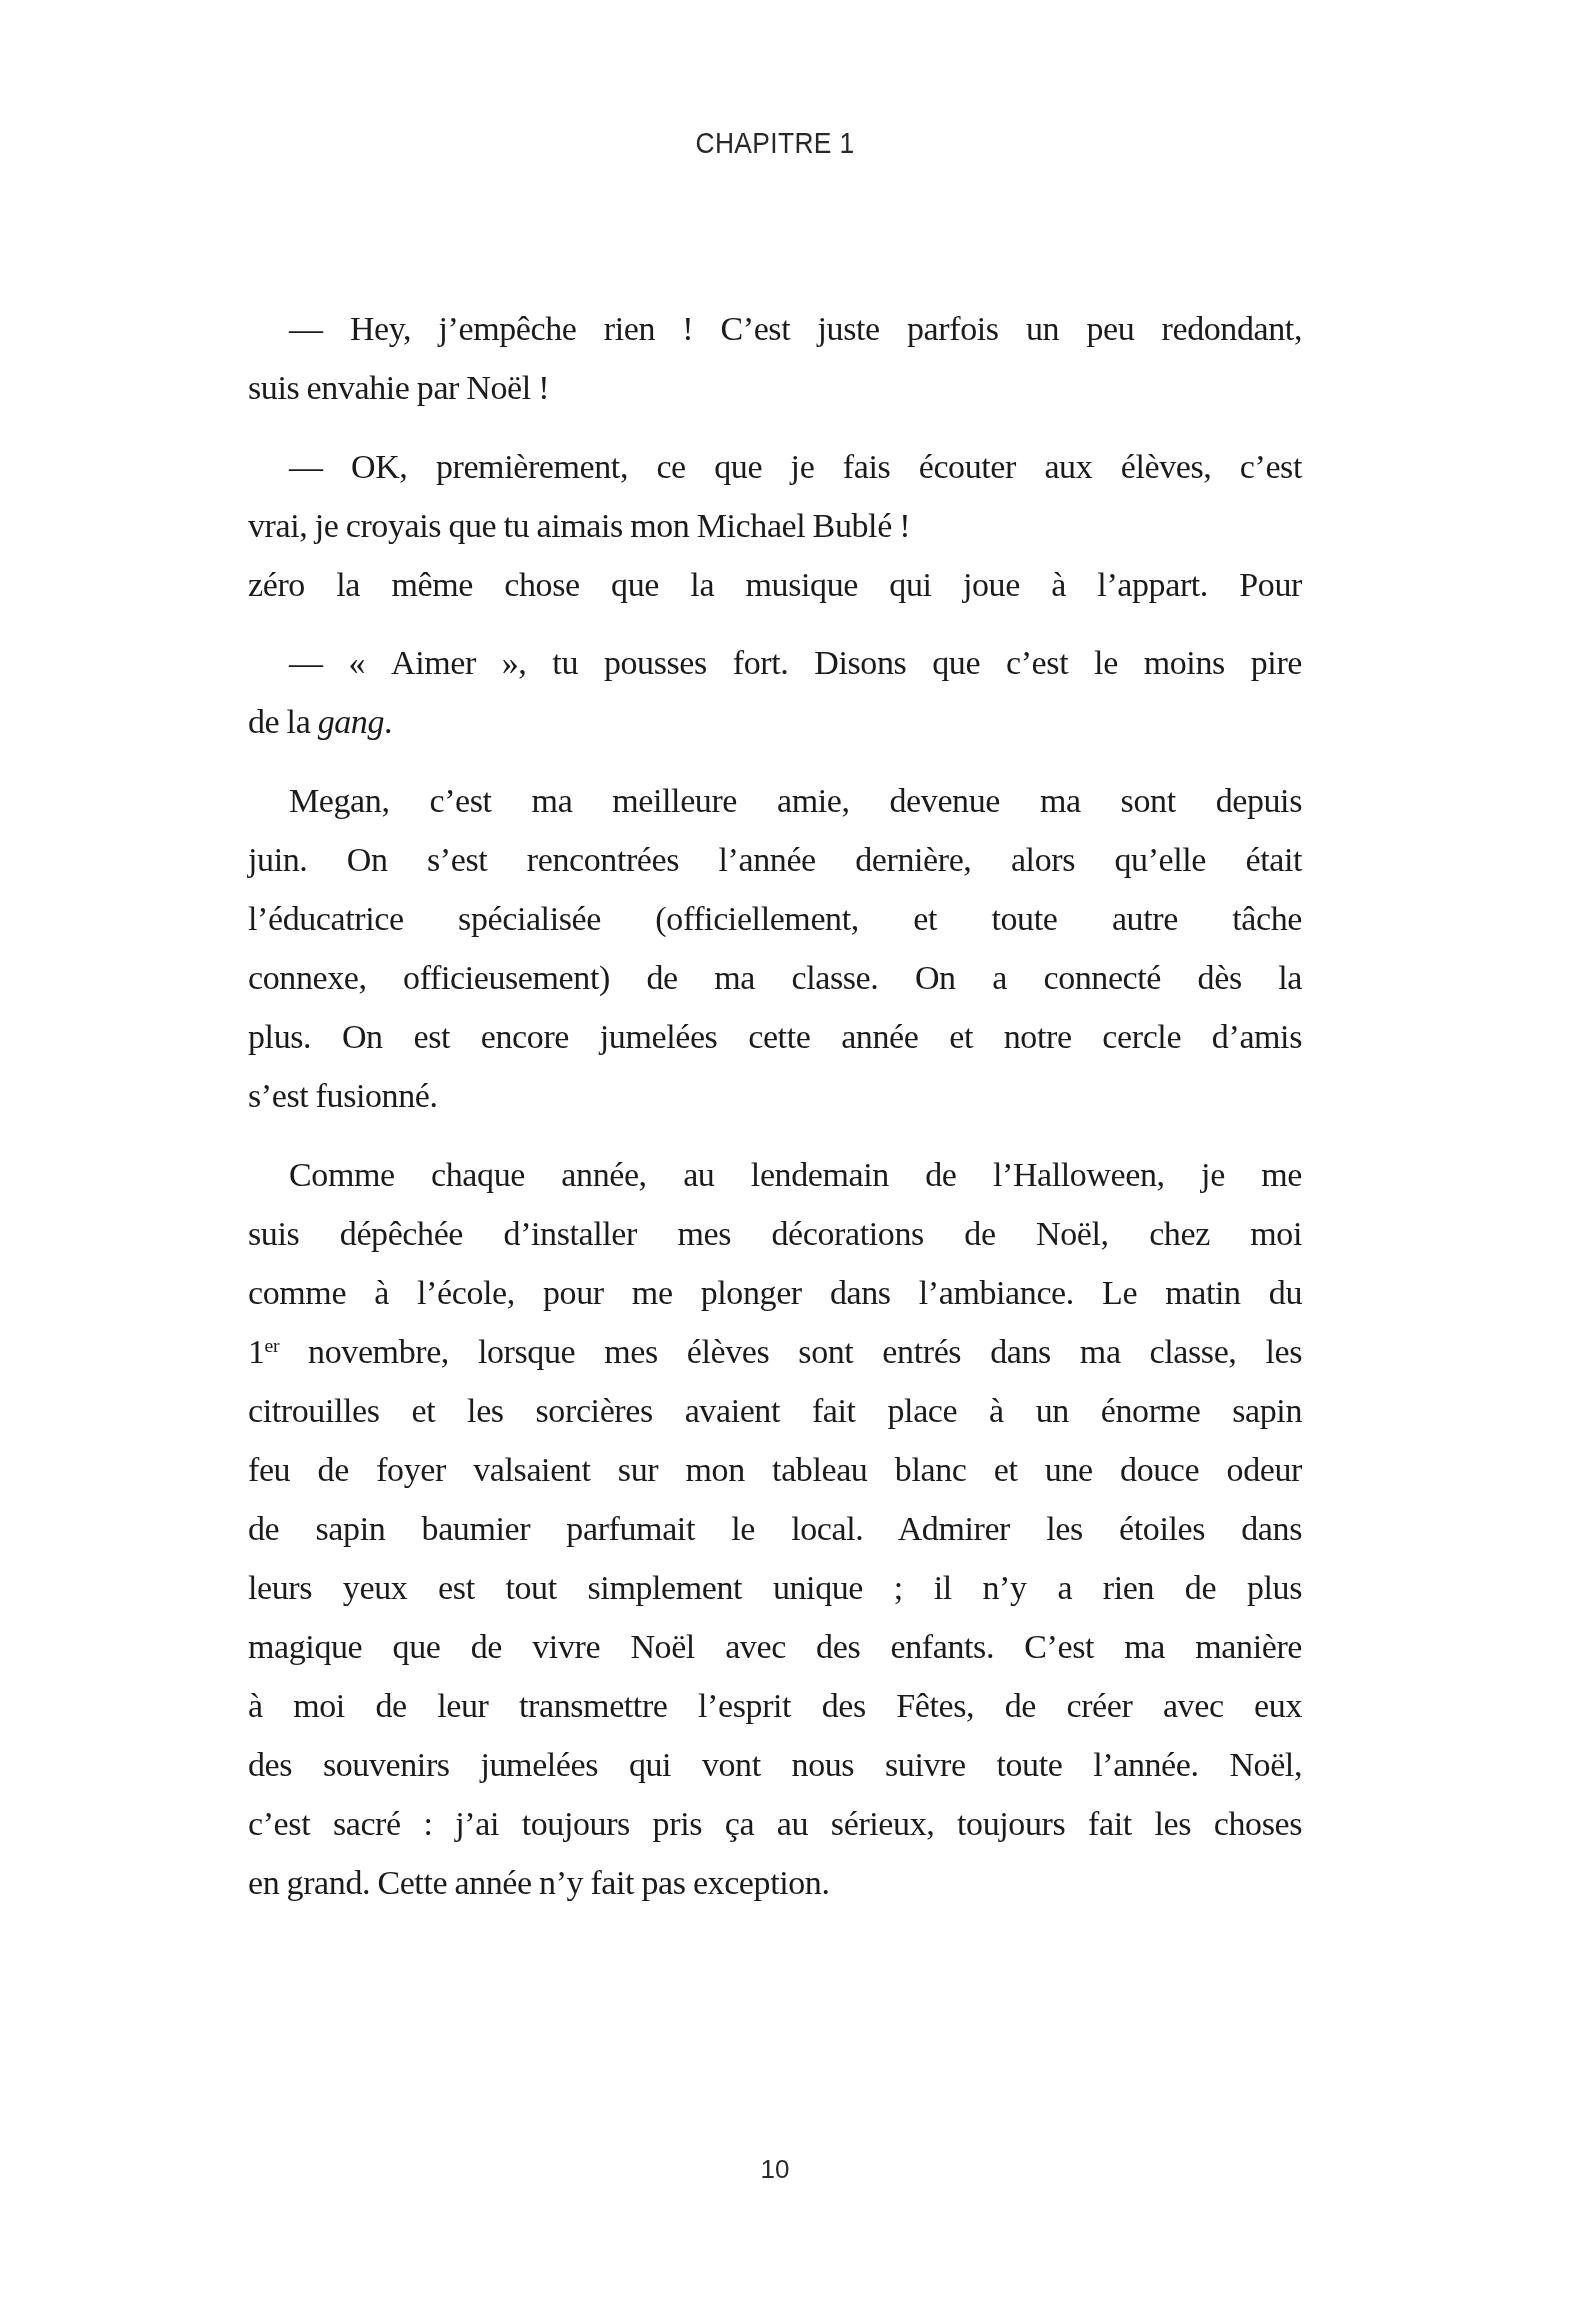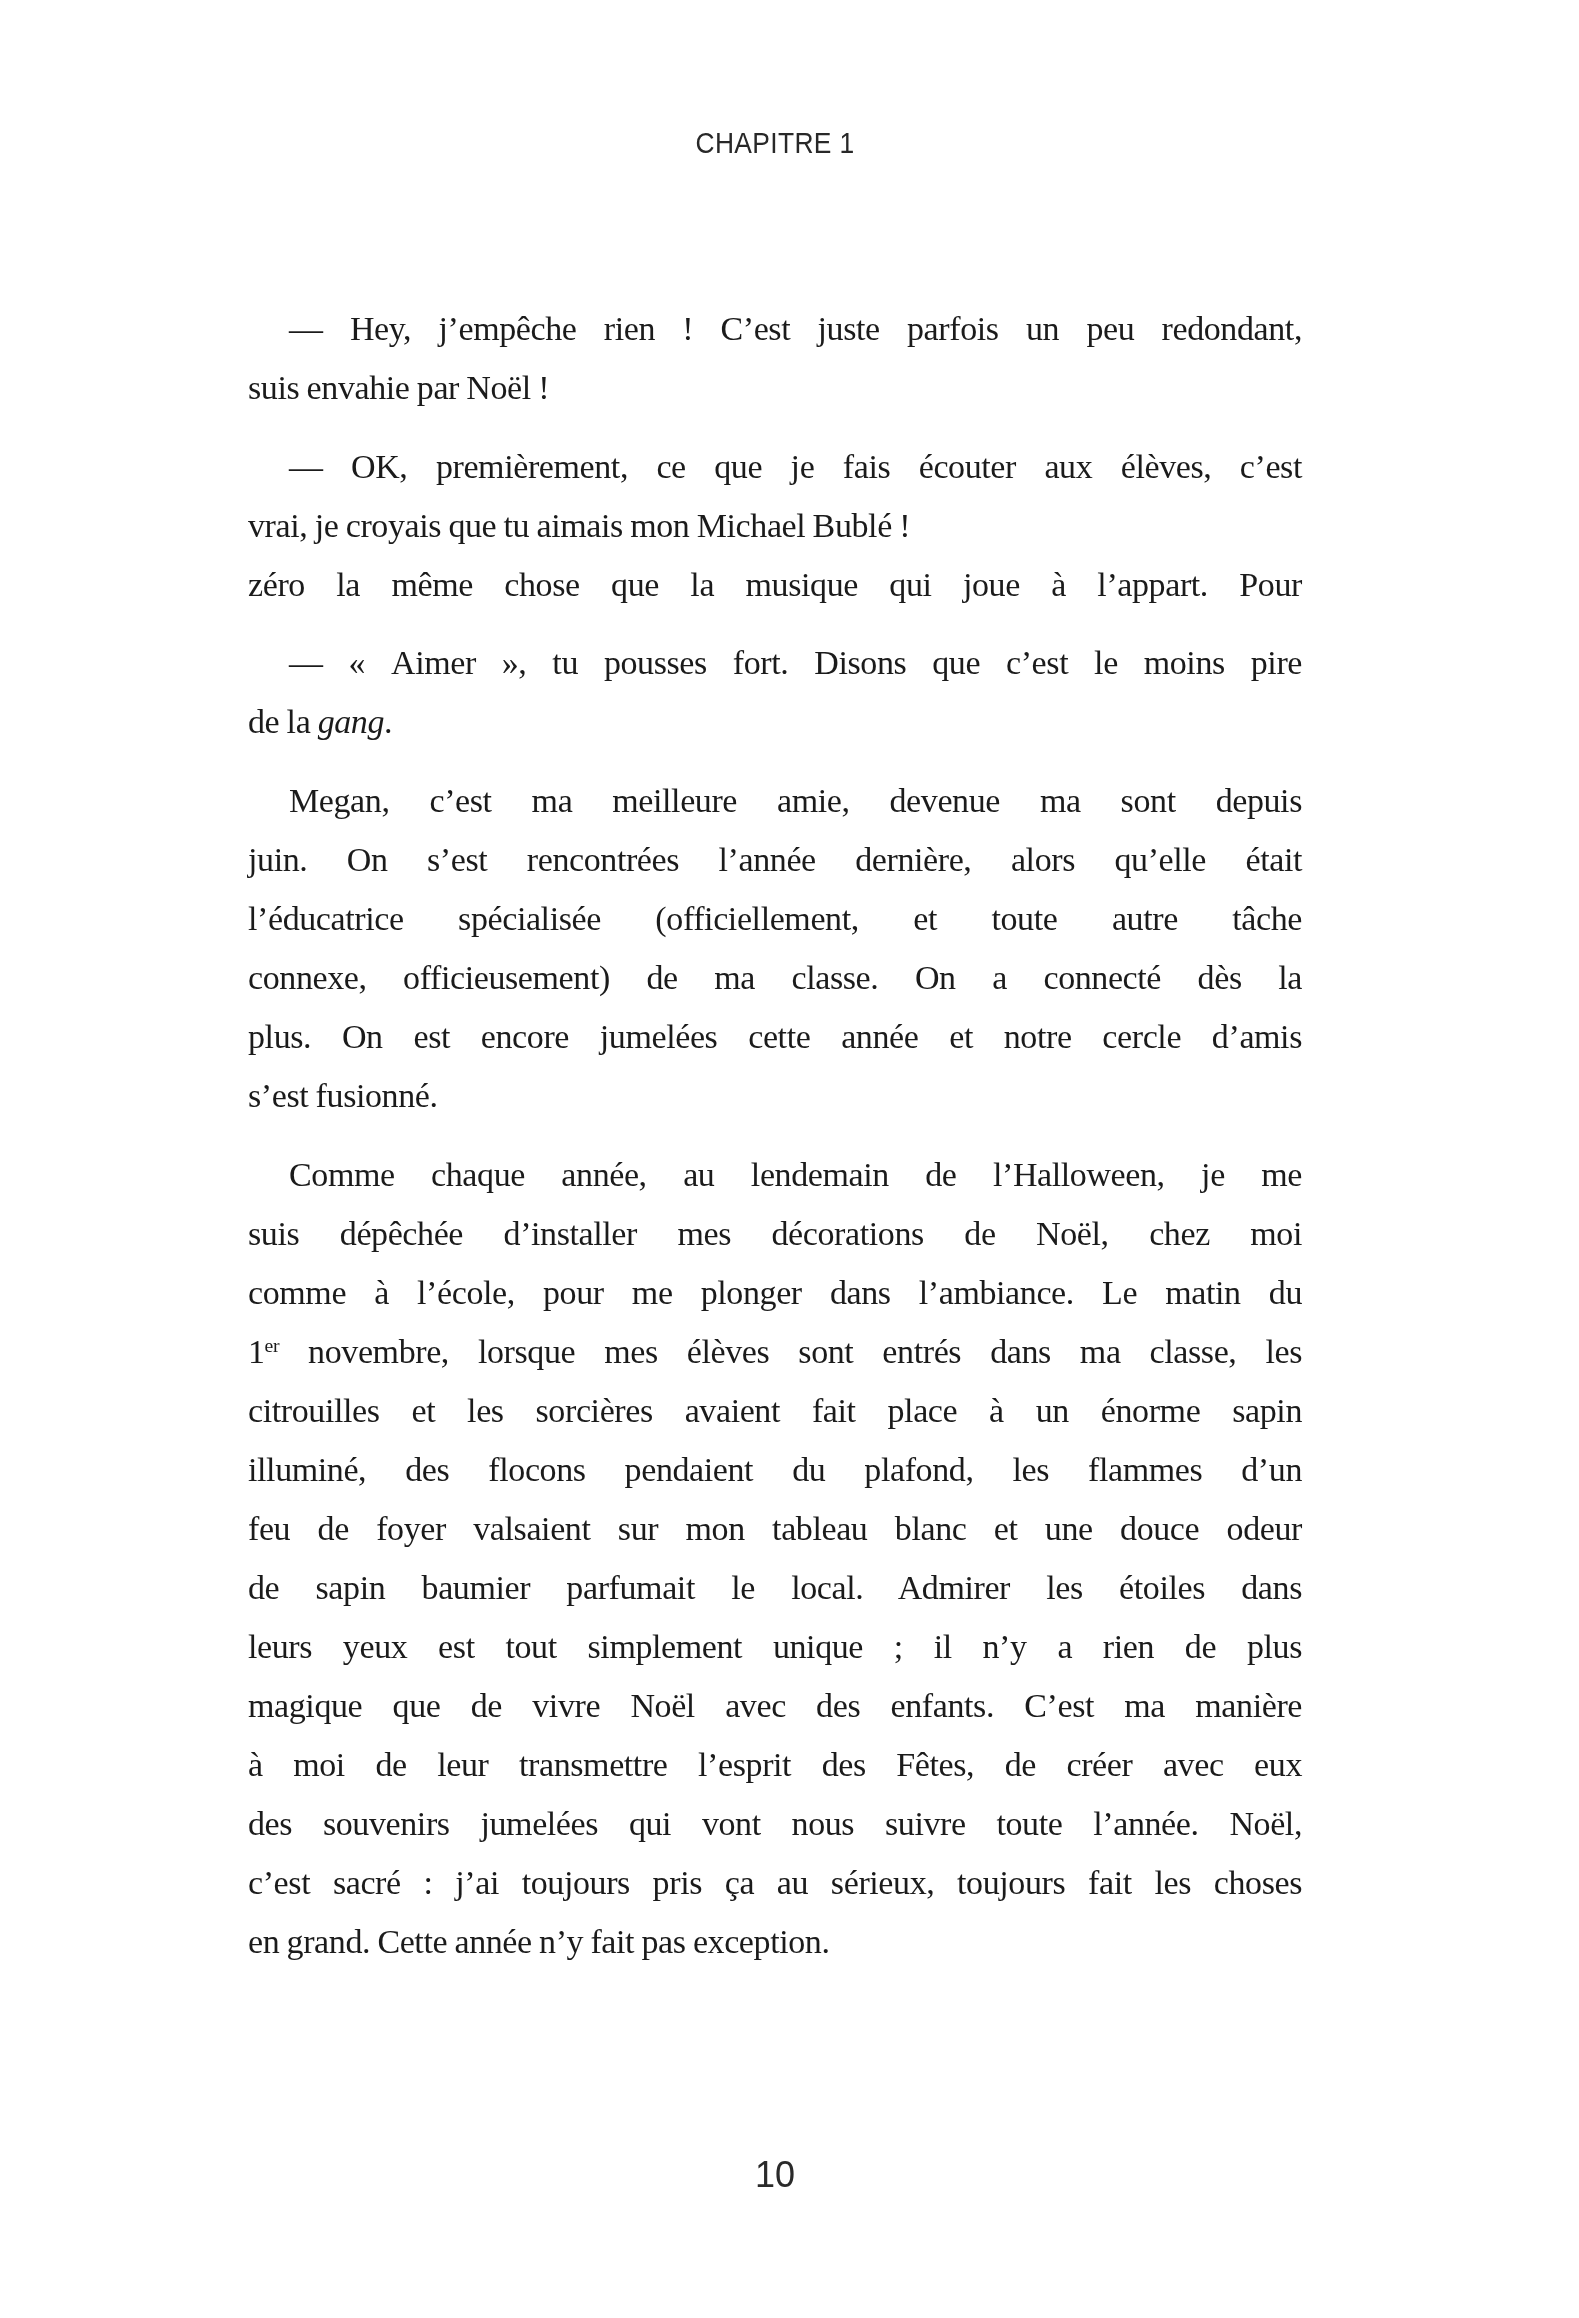--- a/index.html
+++ b/index.html
@@ -51,21 +51,21 @@
     line-height: 0;
     vertical-align: 0.55em;
   }
   .page-number {
     position: absolute;
     top: 2154px;
     left: 236px;
     width: 1078px;
     text-align: center;
     font-family: "Liberation Sans", sans-serif;
-    font-size: 36px;
+    font-size: 26px;
     color: #2a2a2a;
   }
 </style>
 </head>
 <body>
 
 <div class="page">
   <div class="chapter-header">CHAPITRE 1</div>
 
   <div class="body-text">
@@ -89,21 +89,20 @@
         <div class="line"><span>connexe, officieusement) de ma classe. On a connecté dès la</span></div>
         <div class="line"><span>plus. On est encore jumelées cette année et notre cercle d’amis</span></div>
         <div class="line last"><span>s’est fusionné.</span></div>
       </div>
       <div class="para">
         <div class="line first"><span>Comme chaque année, au lendemain de l’Halloween, je me</span></div>
         <div class="line"><span>suis dépêchée d’installer mes décorations de Noël, chez moi</span></div>
         <div class="line"><span>comme à l’école, pour me plonger dans l’ambiance. Le matin du</span></div>
         <div class="line"><span>1</span><sup>er</sup><span> novembre, lorsque mes élèves sont entrés dans ma classe, les</span></div>
         <div class="line"><span>citrouilles et les sorcières avaient fait place à un énorme sapin</span></div>
-        <div class="line"><span>illuminé, des flocons pendaient du plafond, les flammes d’un</span></div>
         <div class="line"><span>feu de foyer valsaient sur mon tableau blanc et une douce odeur</span></div>
         <div class="line"><span>de sapin baumier parfumait le local. Admirer les étoiles dans</span></div>
         <div class="line"><span>leurs yeux est tout simplement unique&nbsp;; il n’y a rien de plus</span></div>
         <div class="line"><span>magique que de vivre Noël avec des enfants. C’est ma manière</span></div>
         <div class="line"><span>à moi de leur transmettre l’esprit des Fêtes, de créer avec eux</span></div>
         <div class="line"><span>des souvenirs jumelées qui vont nous suivre toute l’année. Noël,</span></div>
         <div class="line"><span>c’est sacré&nbsp;: j’ai toujours pris ça au sérieux, toujours fait les choses</span></div>
         <div class="line last"><span>en grand. Cette année n’y fait pas exception.</span></div>
       </div>
     </div>

